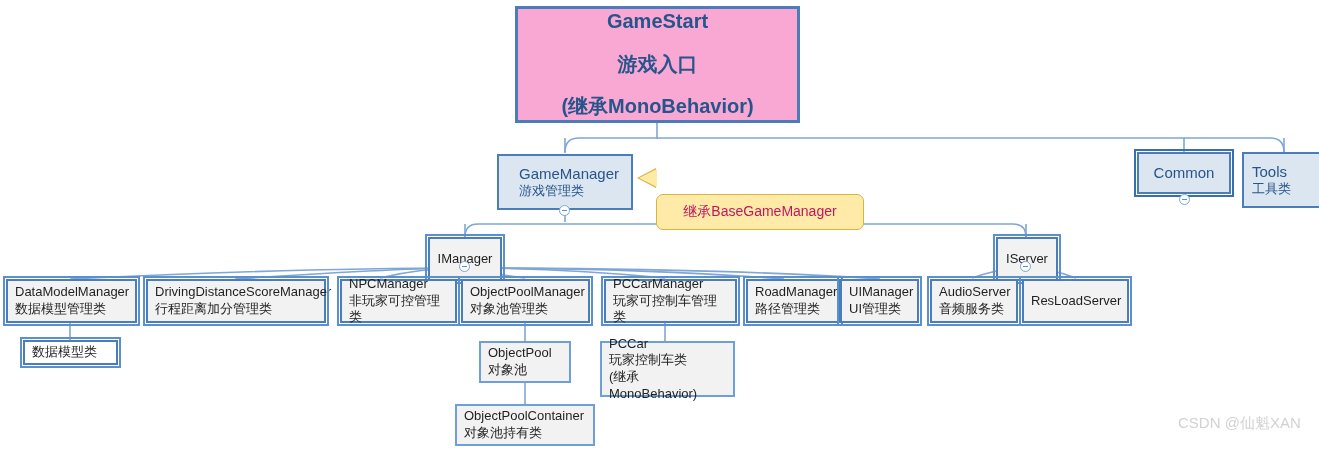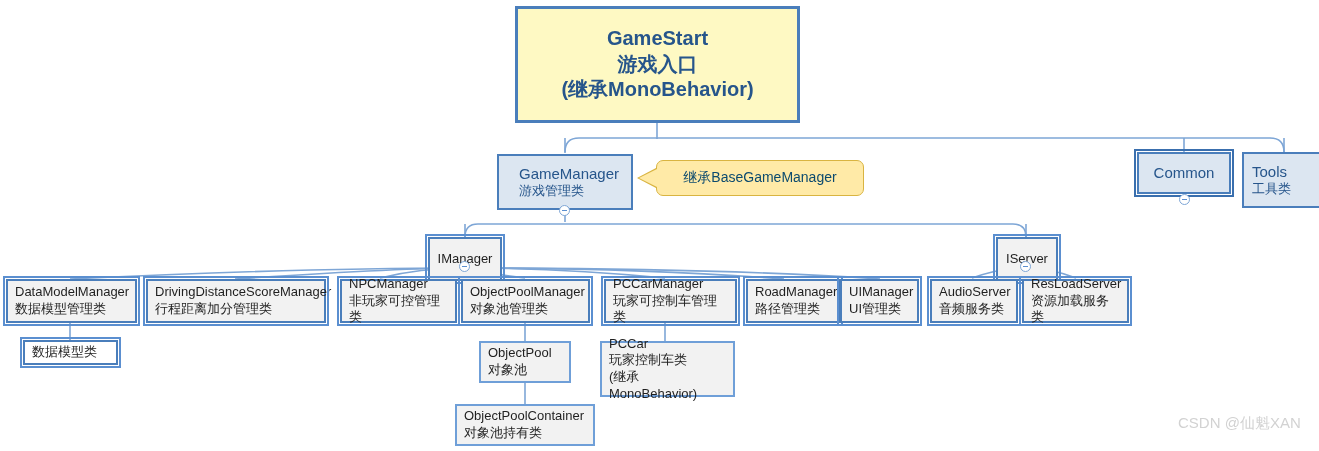--- a/index.html
+++ b/index.html
@@ -9,23 +9,23 @@
     overflow:hidden;
   }
   #canvas{position:absolute;left:0;top:0;width:1319px;height:451px;}
   svg.links{position:absolute;left:0;top:0;width:1319px;height:451px;pointer-events:none;}
 
   .node{position:absolute;box-sizing:border-box;display:flex;flex-direction:column;
         justify-content:center;line-height:1.28;}
 
   
   .n-root{
-    background:#fef9c3;border:3px solid #4a7ebb;
+    background:#f9a8d4;border:3px solid #4a7ebb;
     align-items:center;text-align:center;
-    color:#26558b;font-weight:bold;font-size:20px;
+    color:#26558b;font-weight:bold;font-size:20px;justify-content:space-between;
   }
 
   
   .n-blue{
     background:#dce6f1;border:2px solid #4a7ebb;
     color:#26558b;font-size:15px;padding:3px 8px;
   }
 
   
   .n-grey{
@@ -47,23 +47,24 @@
   .n-blue-sel{
     background:#dce6f1;border:2px solid #4a7ebb;
     outline:2px solid #3a6fae;outline-offset:1px;
     color:#26558b;font-size:15px;padding:3px 8px;
   }
   .cn{font-size:13px;}
 
   
   .callout{
     position:absolute;background:#ffeaa7;border:1px solid #d9b441;
-    border-radius:7px;color:#0c4a6e;font-size:14px;
+    border-radius:7px;color:#be185d;font-size:14px;
     display:flex;align-items:center;justify-content:center;
     box-sizing:border-box;
+    margin-top:34px;
   }
   .callout-tail{
     position:absolute;width:0;height:0;
     border-top:9px solid transparent;border-bottom:9px solid transparent;
     border-right:18px solid #ffeaa7;
   }
   .callout-tail-b{
     position:absolute;width:0;height:0;
     border-top:10px solid transparent;border-bottom:10px solid transparent;
     border-right:19px solid #d9b441;
@@ -204,21 +205,20 @@
     <div class="cn">UI管理类</div>
   </div>
 
   <div class="node n-grey" style="left:930px;top:279px;width:88px;height:38px;">
     <div>AudioServer</div>
     <div class="cn">音频服务类</div>
   </div>
 
   <div class="node n-grey" style="left:1022px;top:279px;width:107px;height:38px;">
     <div>ResLoadServer</div>
-    <div class="cn">资源加载服务类</div>
   </div>
 
   <div class="node n-white" style="left:23px;top:340px;width:95px;height:25px;">
     <div class="cn">数据模型类</div>
   </div>
 
   <div class="node n-grey1" style="left:479px;top:341px;width:92px;height:42px;">
     <div>ObjectPool</div>
     <div class="cn">对象池</div>
   </div>

